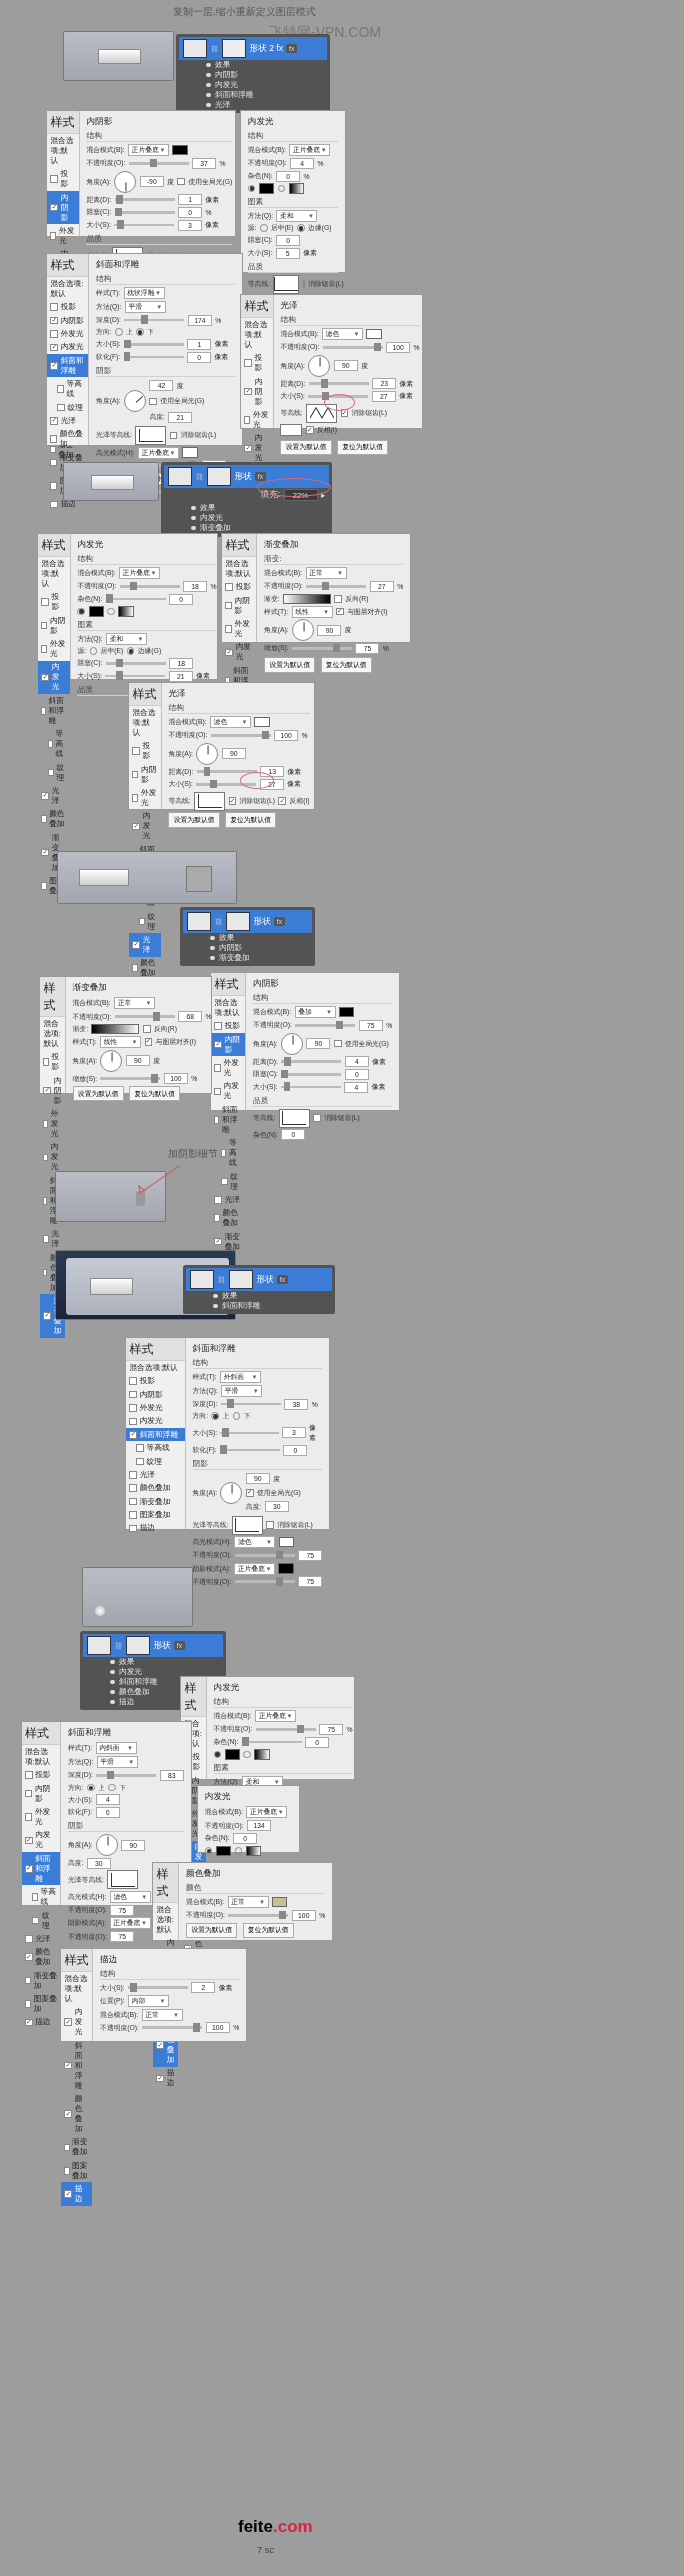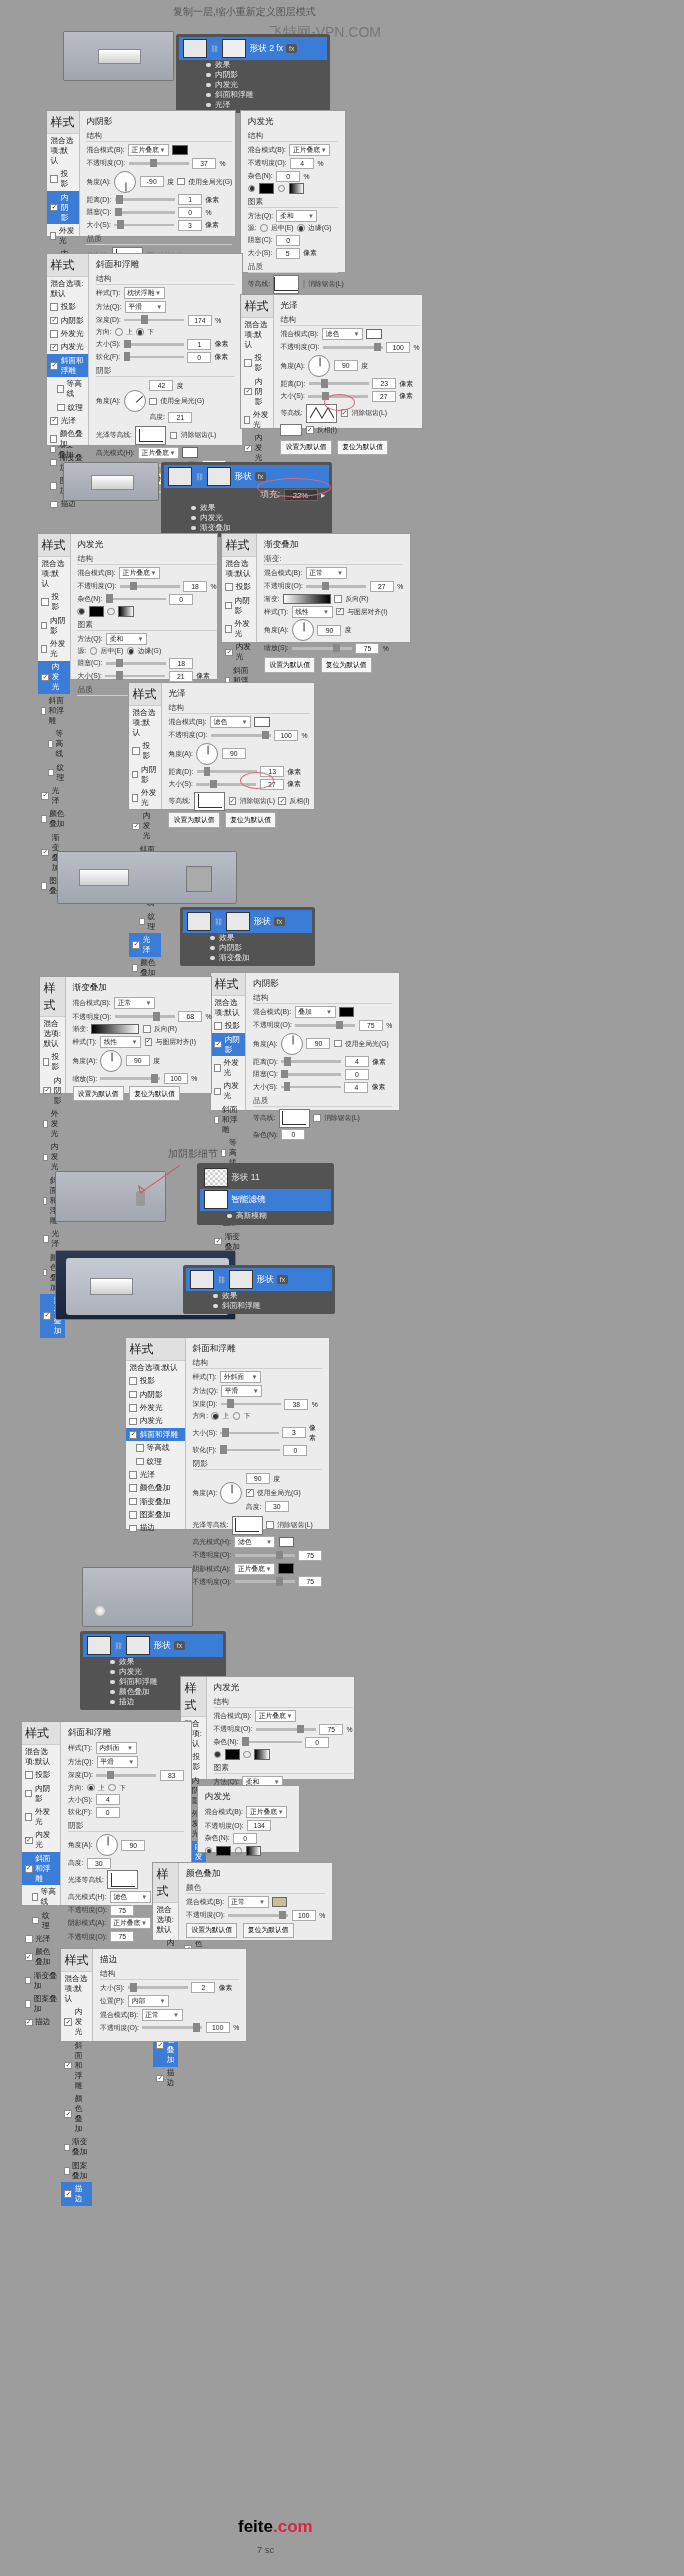--- a/index.html
+++ b/index.html
@@ -1182,34 +1182,20 @@
   </div>
 
   <div class="abs title-text" style="left:168px;top:1147px;">加阴影细节</div>
   <div class="abs camera-prev" style="left:55px;top:1171px;width:111px;height:51px;">
     <div style="position:absolute;left:80px;top:19px;width:8.6px;height:15.4px;background:#999;border-radius:2.6px;"></div>
   </div>
   <svg class="abs" style="left:137px;top:1164px;width:51px;height:34px;" viewBox="0 0 60 40" width="51" height="34">
     <line x1="50" y1="2" x2="4" y2="34" class="arrow-line"></line>
     <polyline points="4,34 2,26 10,32" class="arrow-line"></polyline>
   </svg>
-  <div class="abs layers-panel" style="left:197px;top:1163px;width:137px;">
-    <div class="layer-row">
-        <div class="layer-thumb" style="background:repeating-conic-gradient(#ccc 0 25%,#fff 0 50%) 0/5.1px 5.1px;"></div>
-        <span>形状 11</span>
-      </div>
-    <div class="layer-row sel">
-        <div class="layer-thumb" style="background:#fff;"></div>
-        <span>智能滤镜</span>
-      </div>
-    <div class="effect-sub">
-        <span class="bullet"></span>
-        <span>高斯模糊</span>
-      </div>
-  </div>
 
   <div class="abs camera-prev" style="left:55px;top:1250px;width:181px;height:70px;background:linear-gradient(#2b3a52,#1b2538);">
     <div style="position:absolute;left:10.3px;top:6.8px;width:163px;height:57px;background:linear-gradient(#c6cad3,#acb1bc);border-radius:3.4px;">
       <div class="flash-rect" style="position:absolute;left:24px;top:20.5px;width:43px;height:17px;"></div>
     </div>
   </div>
   <div class="abs layers-panel" style="left:183px;top:1265px;width:152px;">
     <div class="layer-row sel">
         <div class="layer-thumb"></div>
         <span class="chain-icon">⛓</span>

